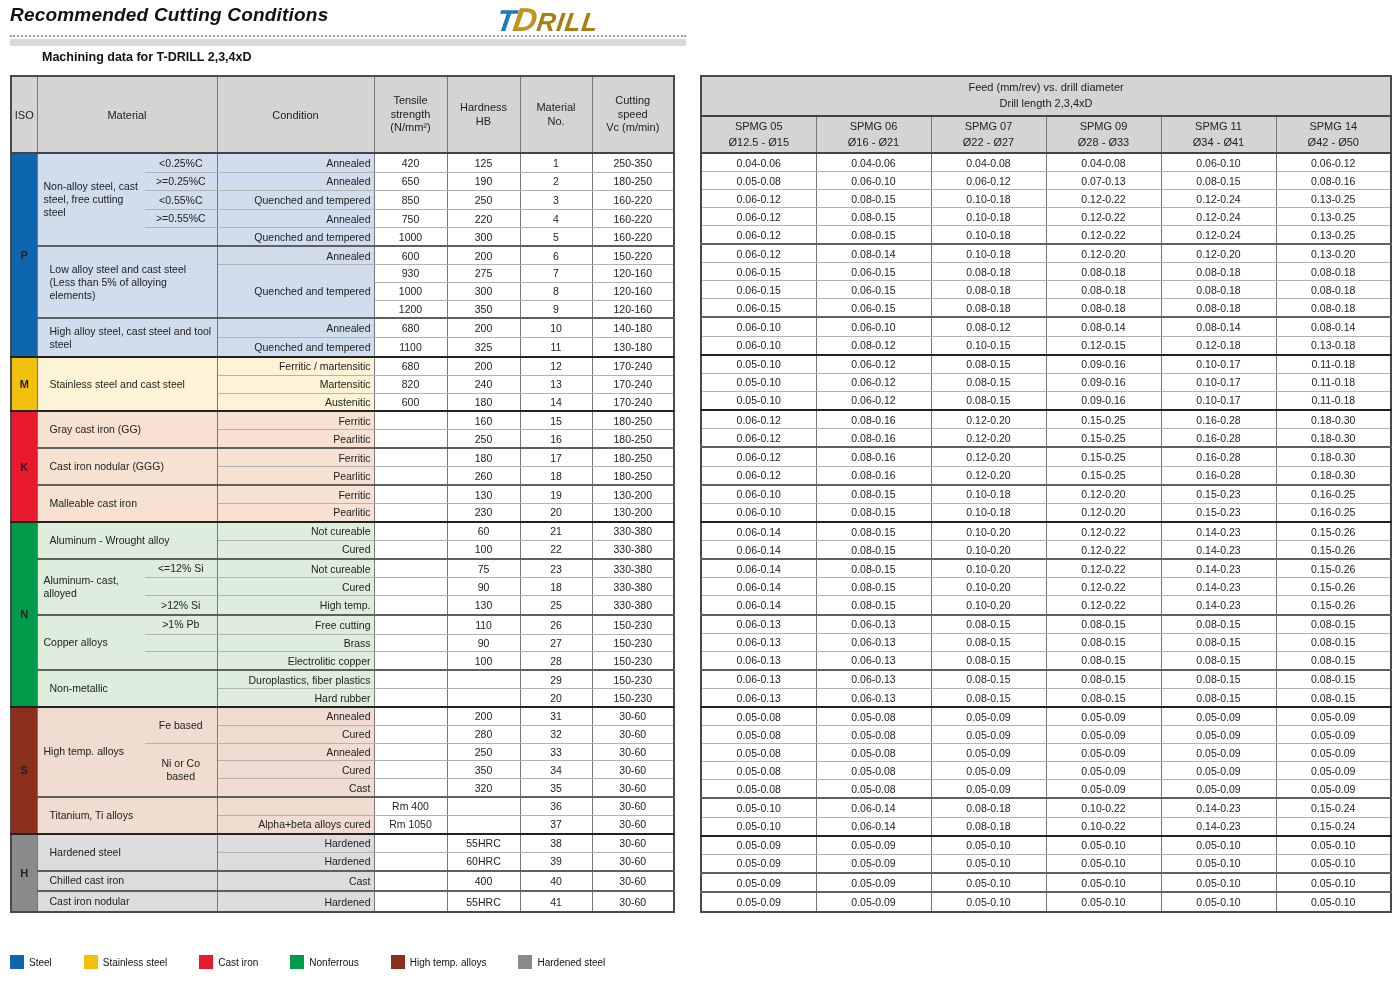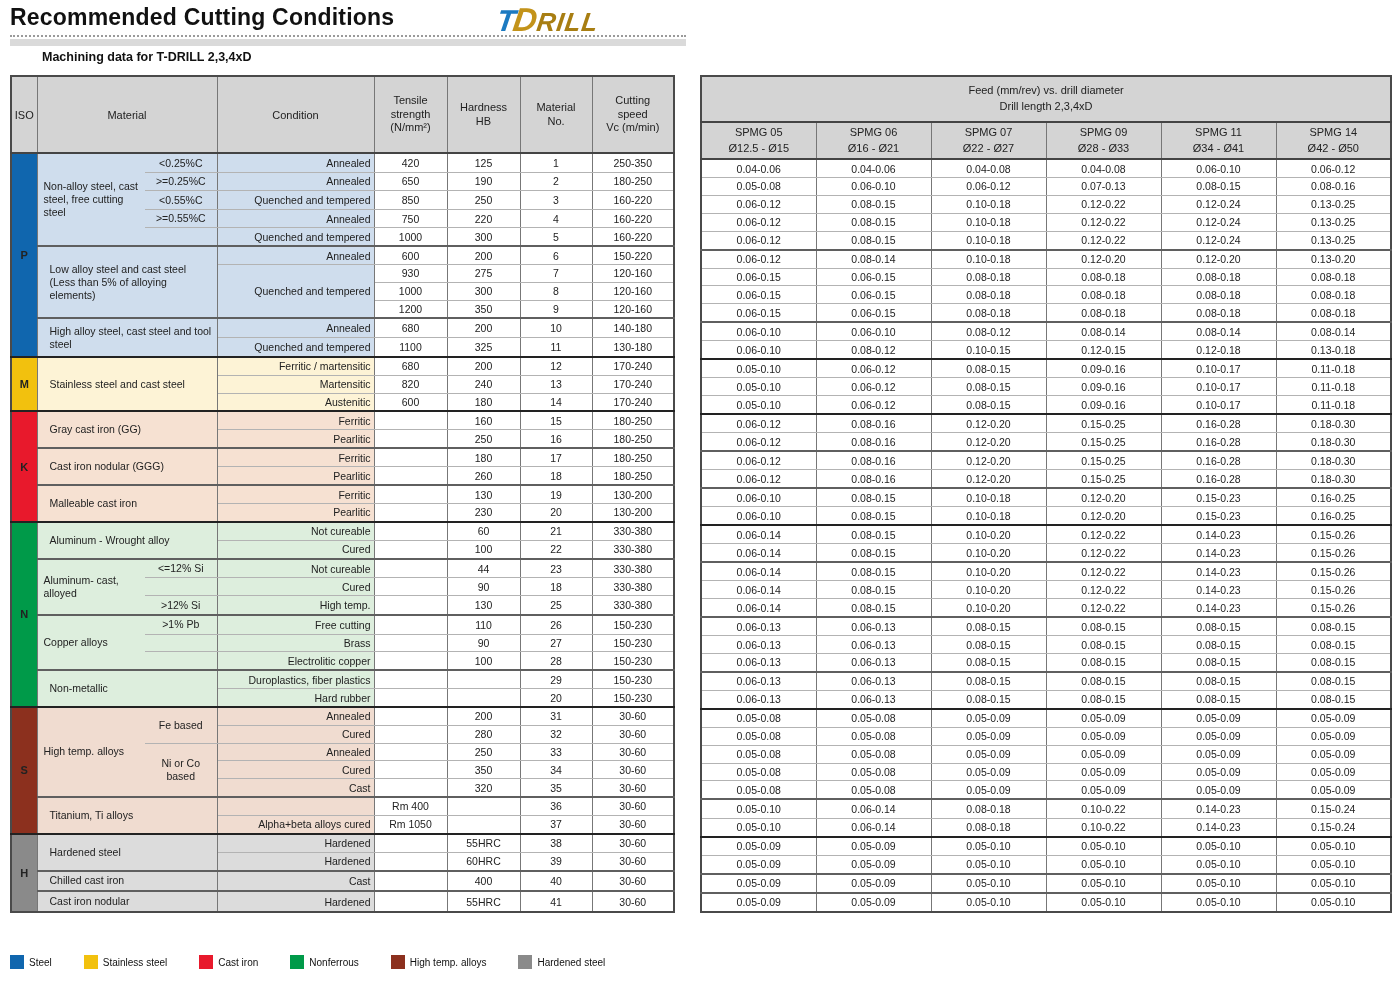--- a/index.html
+++ b/index.html
@@ -1,21 +1,21 @@
 <!DOCTYPE html>
 <html><head>
 <meta charset="utf-8">
 <style>
   html,body { margin:0; padding:0; background:#ffffff; }
   .page {
     position:relative; width:1400px; height:1000px; background:#ffffff;
     font-family:"Liberation Sans", sans-serif; color:#1a1a1a; overflow:hidden;
   }
   
-  .title { position:absolute; left:10px; top:4px; font-size:23px; font-weight:bold; color:#111; letter-spacing:0.2px; }
+  .title { position:absolute; left:10px; top:4px; font-size:19px; font-weight:bold; color:#111; letter-spacing:0.2px;font-style:italic; }
   .title-rule { position:absolute; left:10px; top:35px; width:676px; border-top:2px dotted #9a9a9a; }
   .title-band { position:absolute; left:10px; top:39px; width:676px; height:7px; background:#dadada; }
   .subtitle { position:absolute; left:10px; top:50px; font-size:12.5px; font-weight:bold; color:#111;padding-left:32px; }
   .logo { position:absolute; left:497px; top:1px; font-style:italic; font-weight:bold; transform:skewX(-8deg); white-space:nowrap; }
   .logo .lt-t { font-size:30px; color:#1c7ac1; }
   .logo .lt-d { font-size:33px; color:#c3931a; margin-left:-2px; }
   .logo .lt-rill { font-size:26px; color:#a87e12; letter-spacing:1px; }
 
   
   table { border-collapse:collapse; table-layout:fixed; }
@@ -23,21 +23,21 @@
   .lt, .rt { position:absolute; top:75px; height:838px; }
   .lt { left:10px;  width:663px; }
   .rt { left:700px; width:690px; }
   .lt, .rt { border:2px solid #4a4a4a; }
 
   .lt th, .rt th {
     background:#d4d4d4; font-weight:normal; font-size:11px; color:#222;
     text-align:center; vertical-align:middle; border:1px solid #777;
   }
   .lt thead tr { height:77px; }
-  .rt tr.rt-title-row { height:46px; }
+  .rt tr.rt-title-row { height:40px; }
   .rt tr.rt-cols-row  { height:37px; }
   .lt thead th, .rt thead th { border-bottom:2px solid #444; }
   .pre { white-space:pre-line; line-height:1.25; }
 
   .lt td, .rt td {
     font-size:10.5px; color:#222; vertical-align:middle;
     border-left:1px solid #777; border-right:1px solid #777;
     border-top:1px solid #b3b3b3; border-bottom:1px solid #b3b3b3;
     padding:0 3px;
   }
@@ -284,21 +284,21 @@
           <td class="num"></td>
           <td class="num">100</td>
           <td class="num">22</td>
           <td class="num">330-380</td>
         </tr>
         <tr class="gs ">
           <td class="matname tint-N" rowspan="3">Aluminum- cast, alloyed</td>
           <td class="sub tint-N">&lt;=12% Si</td>
           <td class="cond tint-N">Not cureable</td>
           <td class="num"></td>
-          <td class="num">44</td>
+          <td class="num">75</td>
           <td class="num">23</td>
           <td class="num">330-380</td>
         </tr>
         <tr>
           <td class="sub tint-N"></td>
           <td class="cond tint-N">Cured</td>
           <td class="num"></td>
           <td class="num">90</td>
           <td class="num">18</td>
           <td class="num">330-380</td>

